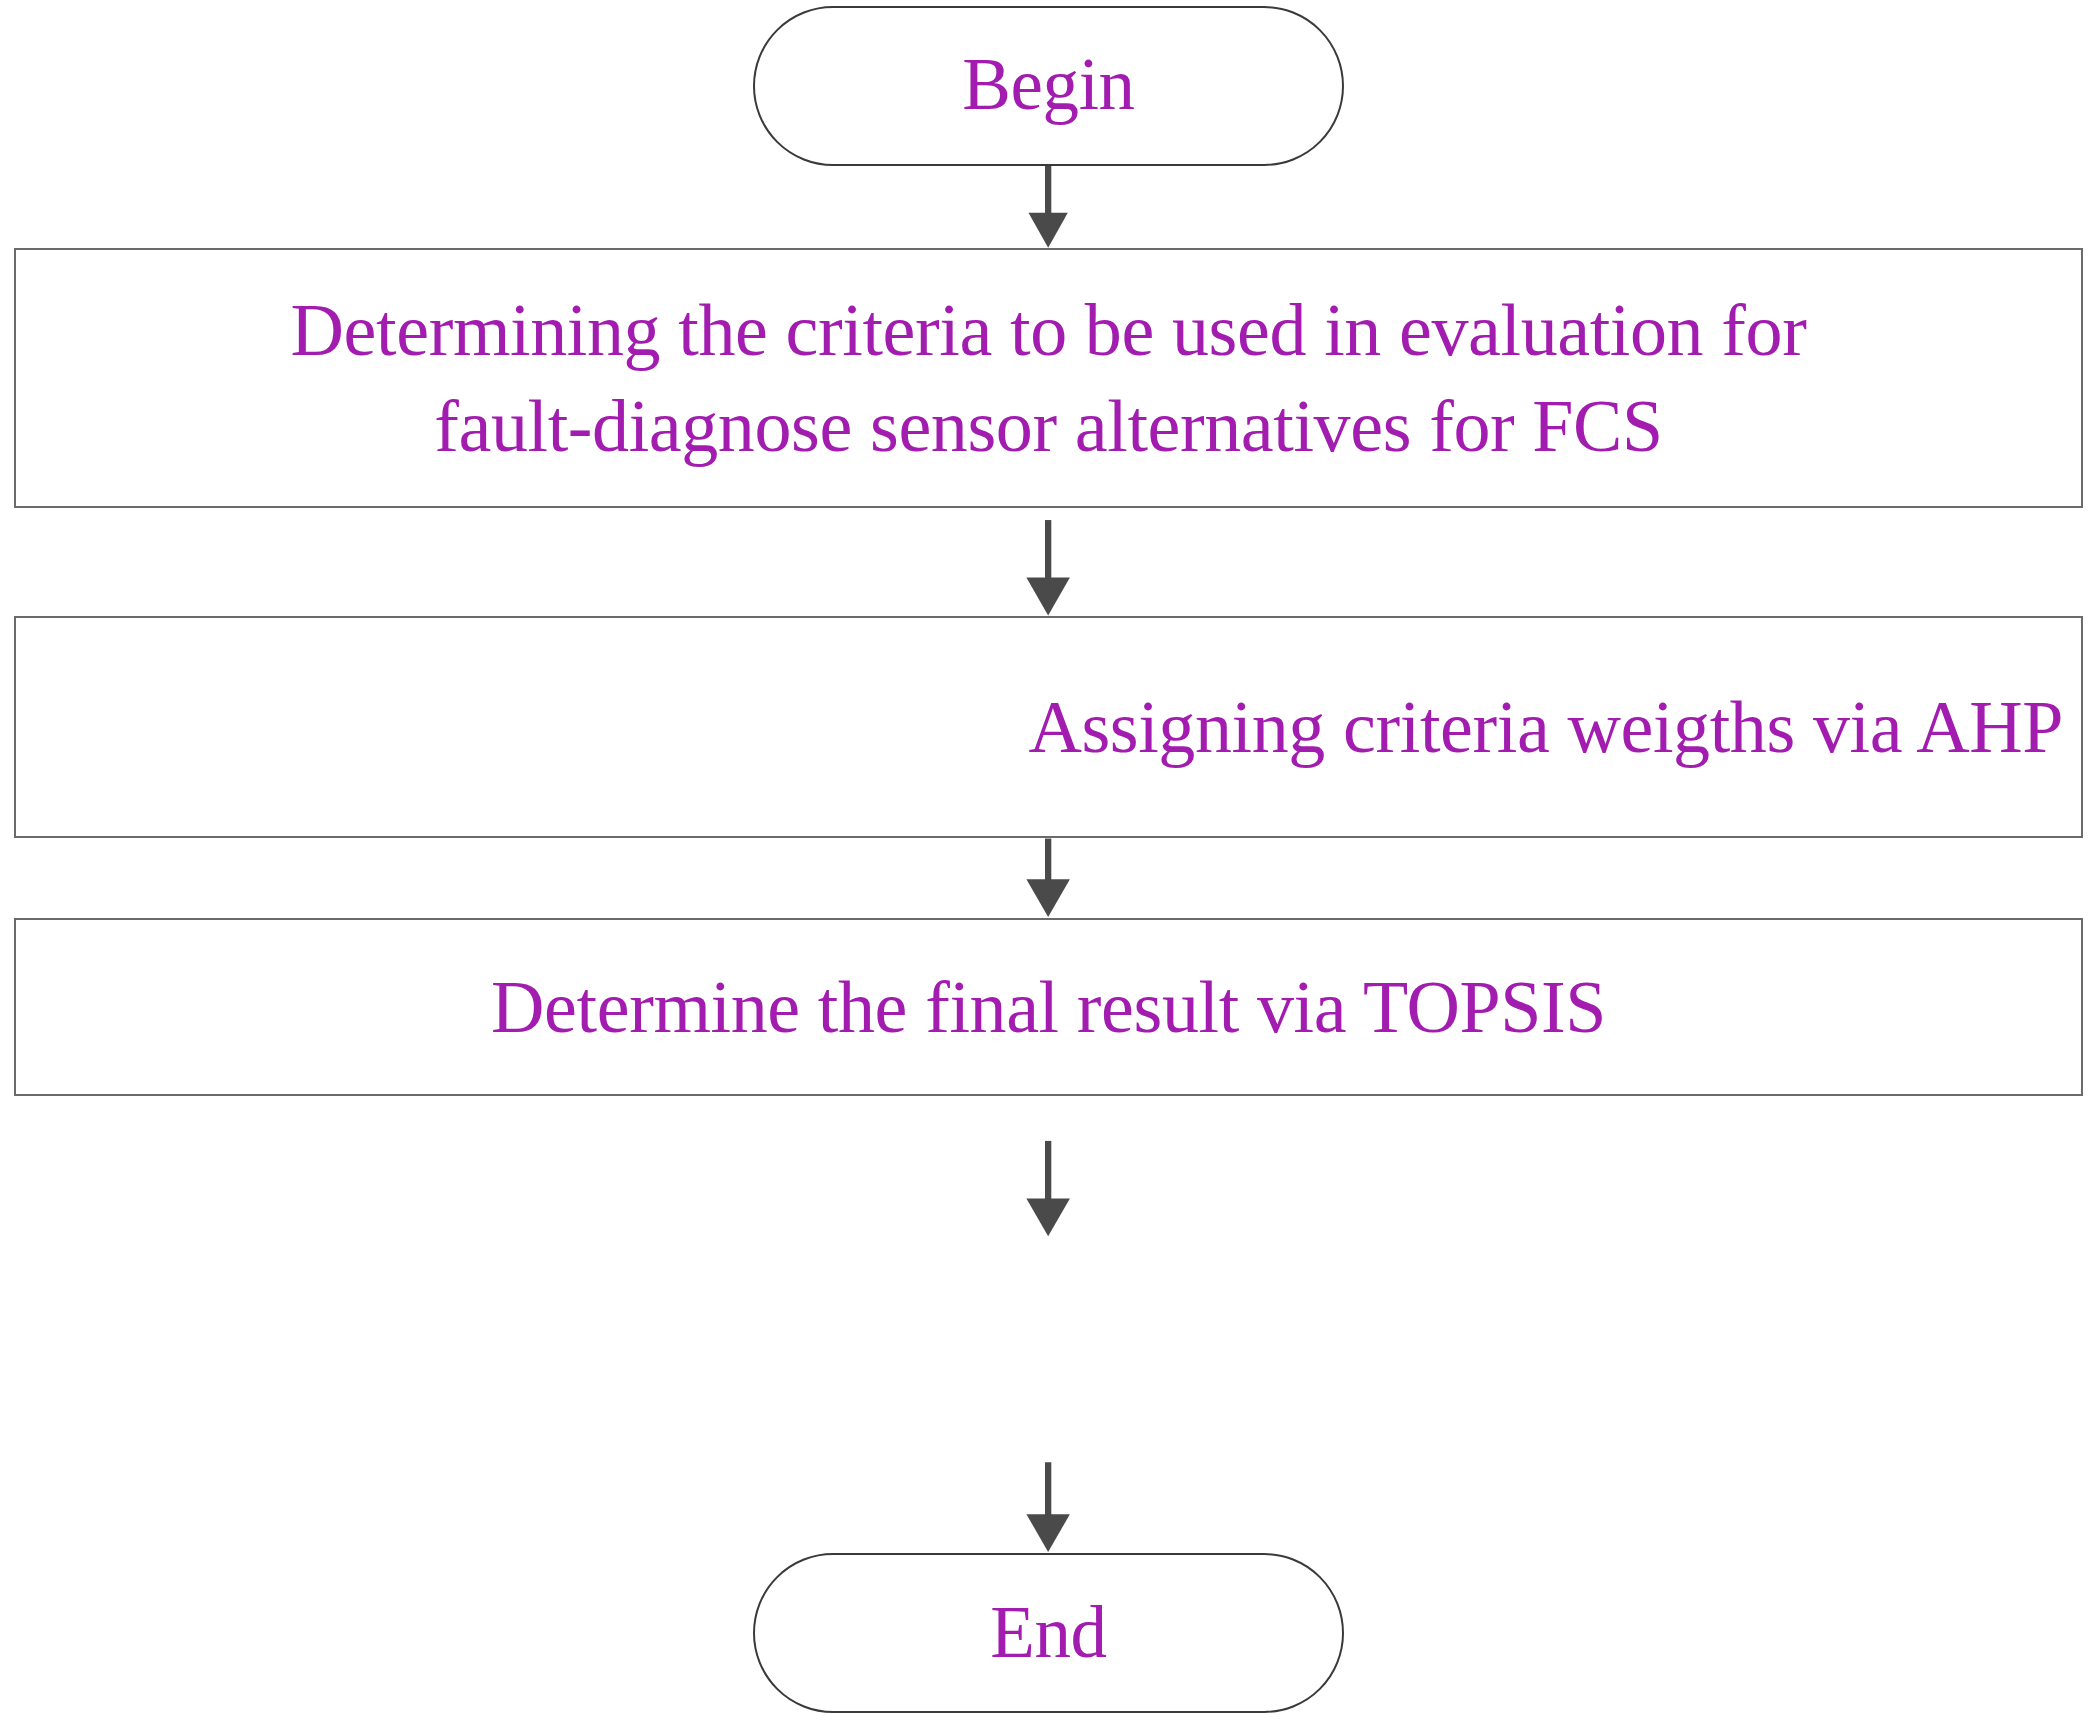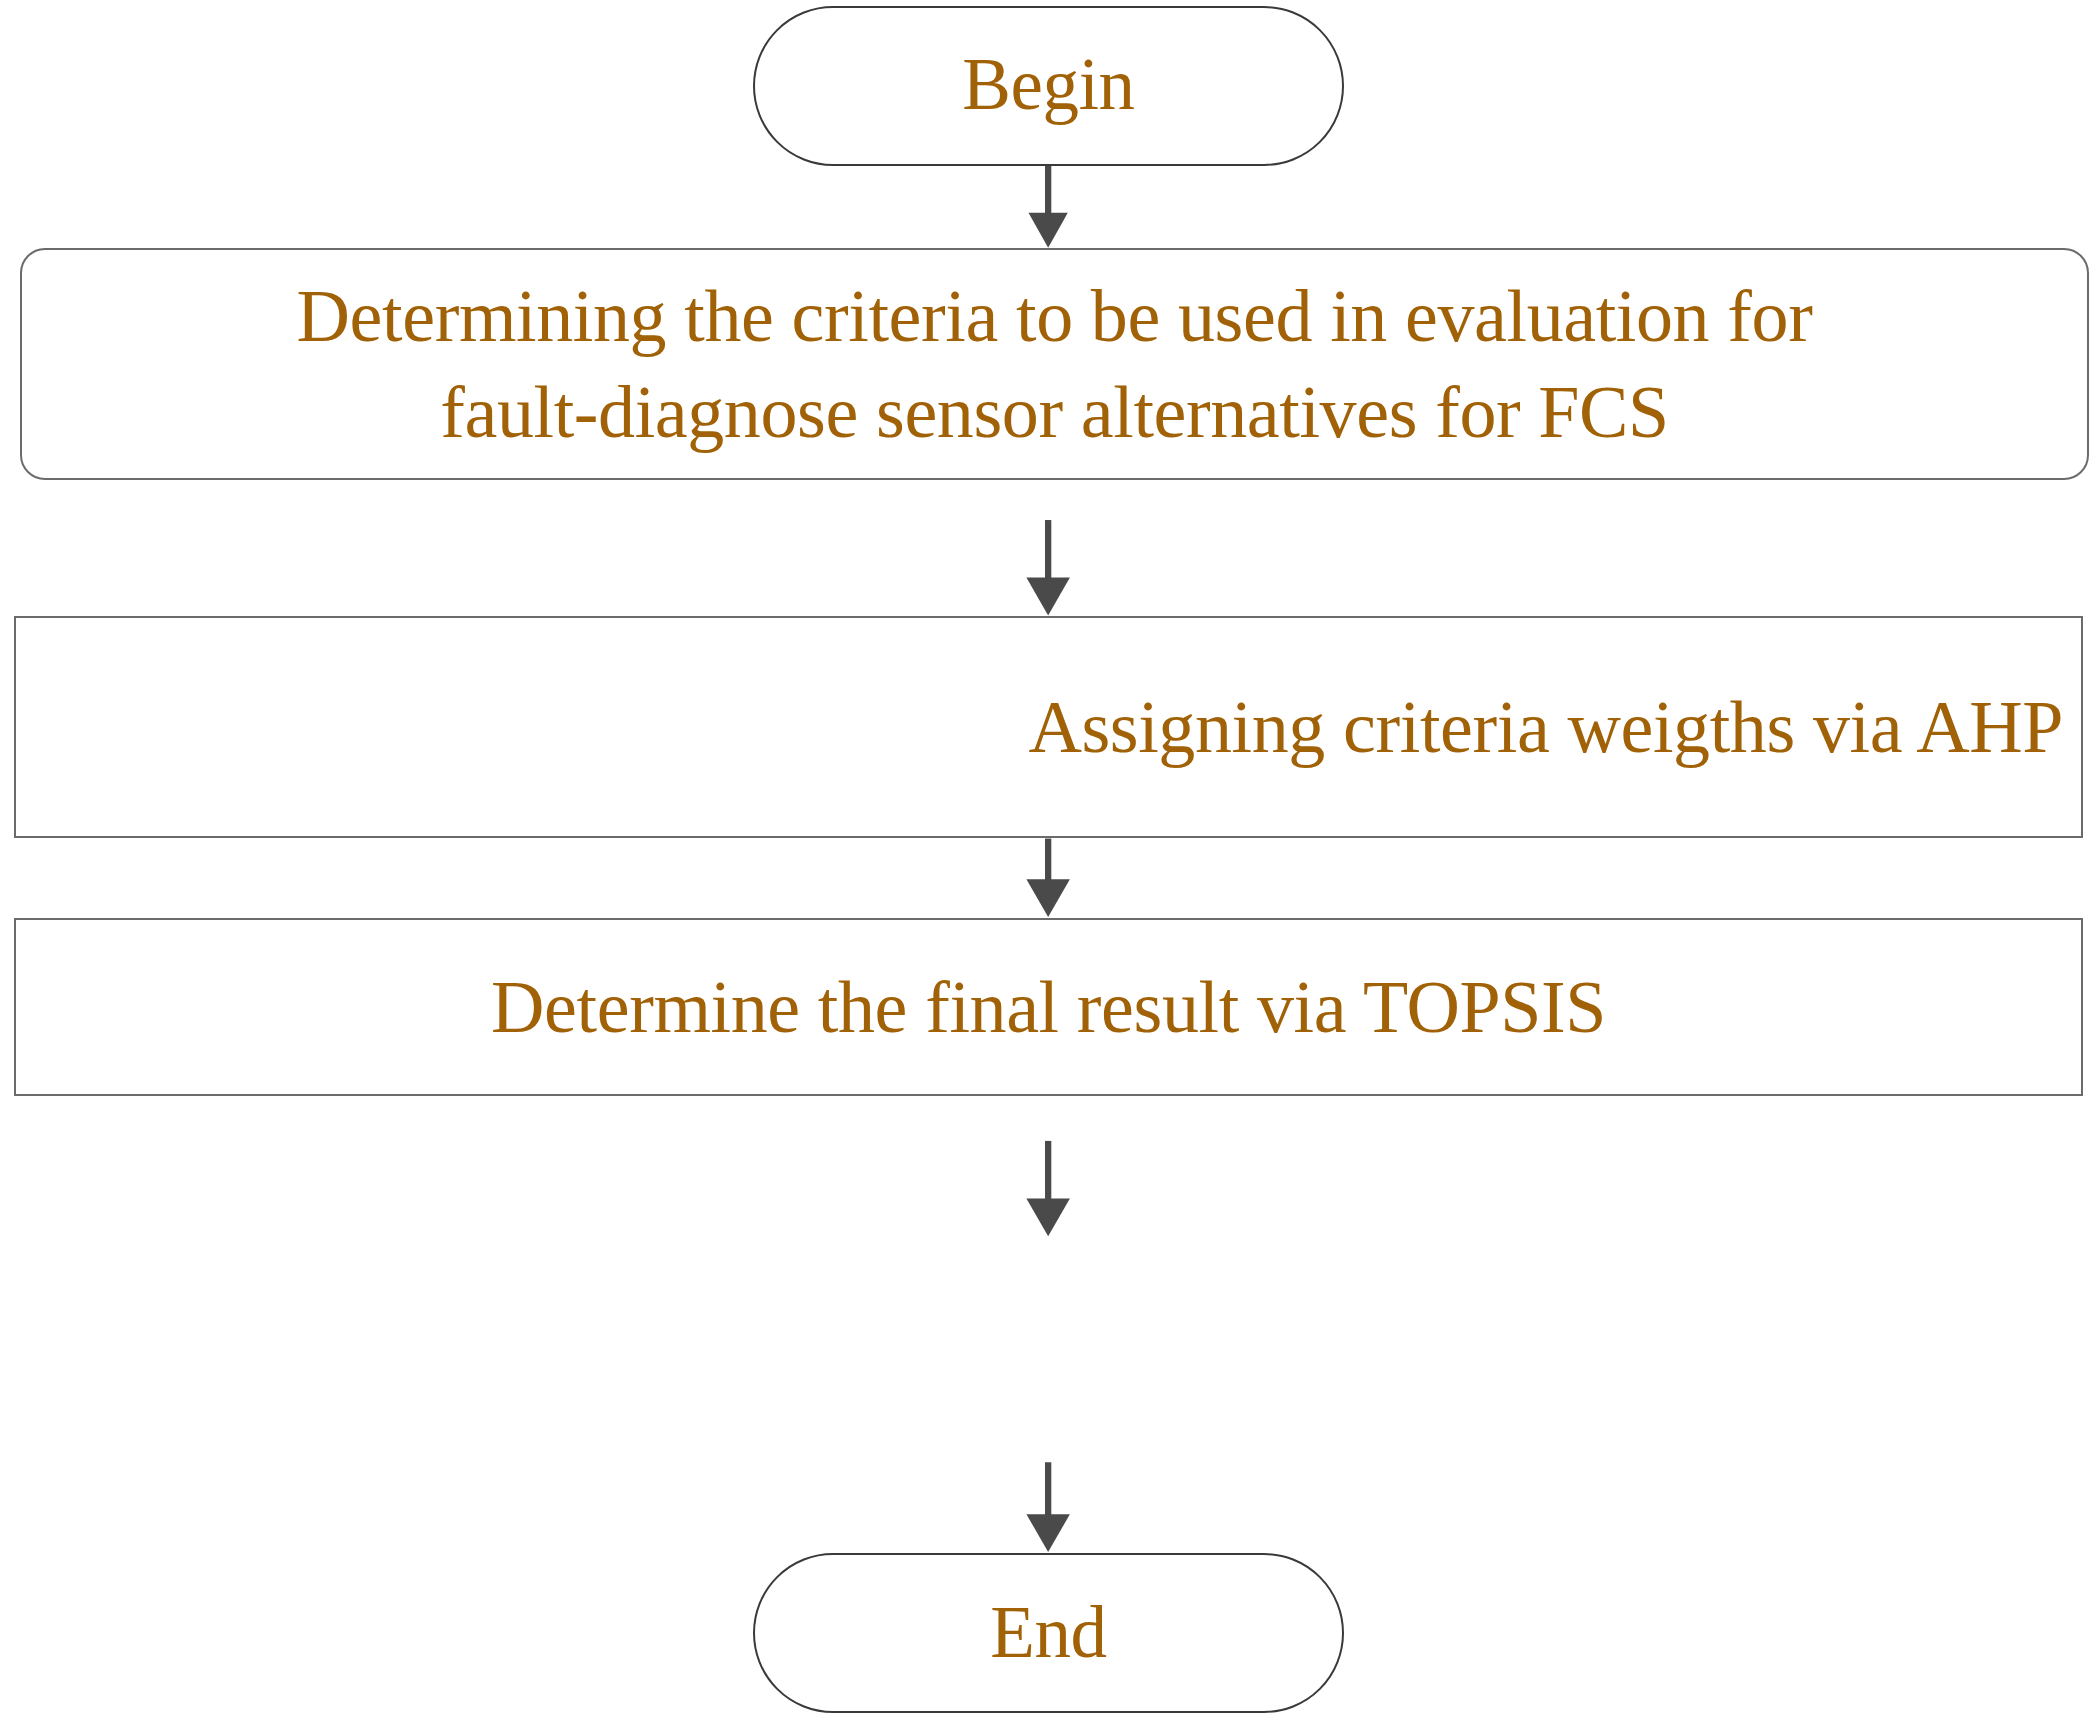--- a/index.html
+++ b/index.html
@@ -34,35 +34,35 @@
     border: 2.1px solid #3a3a3a;
     border-radius: 701px;
   }
   .process {
     border: 2.8px solid #6b6b6b;
     border-radius: 0;
   }
   .node-label {
     display: block;
     width: 100%;
-    color: #a16207;
+    color: #a21caf;
     line-height: 1.30;
     letter-spacing: -0.4px;
     white-space: pre-line;
   }
   .terminator .node-label {
     font-size: 73px;
   }
   .process .node-label {
     font-size: 74px;
     padding: 0 18px;
   }
   
   #node-begin   { left: 753px; top: 5.6px;    width: 591px;  height: 160px; }
-  #node-step-1  { left: 20px;   top: 248px;  width: 2069px; height: 232px; border-radius: 25px; }
+  #node-step-1  { left: 14px;   top: 248px;  width: 2069px; height: 260px; }
   #node-step-2  { left: 14px;   top: 616px;  width: 2069px; height: 222px; text-align: right; }
   #node-step-3  { left: 14px;   top: 918px; width: 2069px; height: 178px; }
   #node-step-4  { left: 14px;   top: 1237px; width: 2069px; height: 225px; }
   #node-end     { left: 753px; top: 1553px; width: 591px;  height: 160px; }
 
   .connector {
     position: absolute;
     left: 0;
     top: 0;
     width: 2097px;

